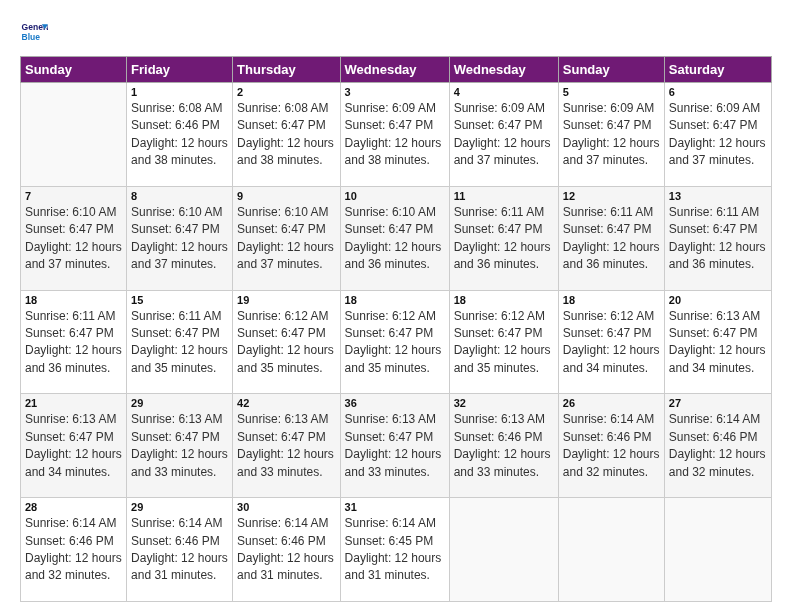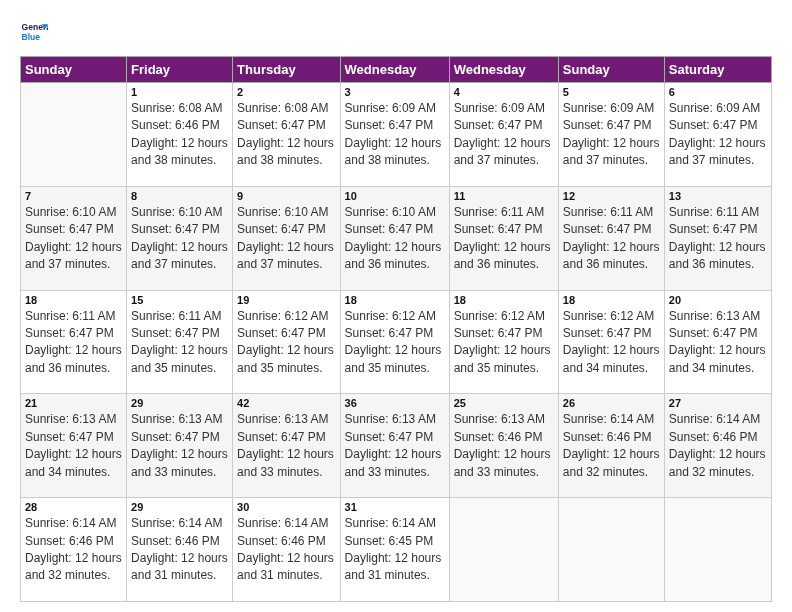--- a/index.html
+++ b/index.html
@@ -300,21 +300,21 @@
 and 33 minutes.</div>
           </td>
           <td>
             <span class="day-num">36</span>
             <div class="day-detail" style="white-space: pre-line;">Sunrise: 6:13 AM
 Sunset: 6:47 PM
 Daylight: 12 hours
 and 33 minutes.</div>
           </td>
           <td>
-            <span class="day-num">25</span>
+            <span class="day-num">32</span>
             <div class="day-detail" style="white-space: pre-line;">Sunrise: 6:13 AM
 Sunset: 6:46 PM
 Daylight: 12 hours
 and 33 minutes.</div>
           </td>
           <td>
             <span class="day-num">26</span>
             <div class="day-detail" style="white-space: pre-line;">Sunrise: 6:14 AM
 Sunset: 6:46 PM
 Daylight: 12 hours

